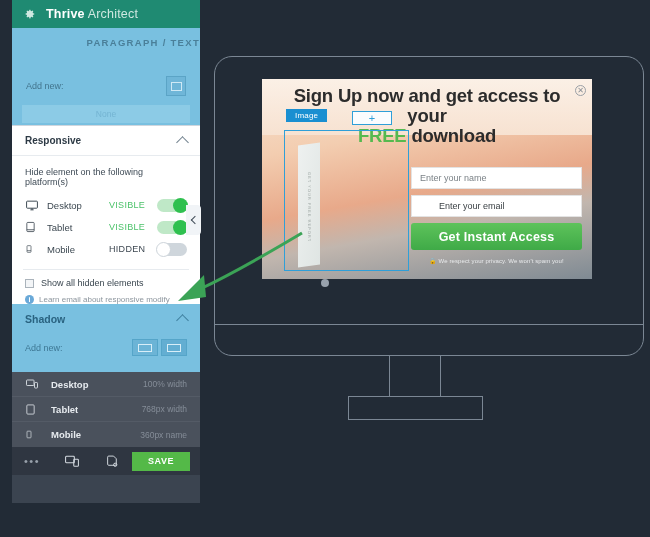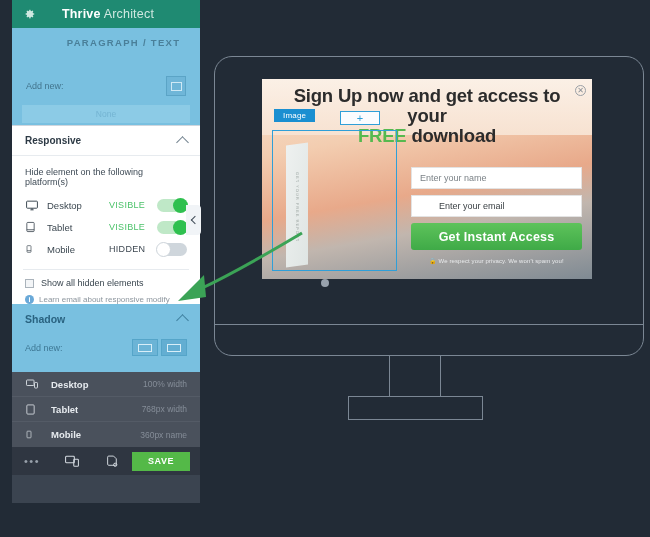--- a/index.html
+++ b/index.html
@@ -15,27 +15,27 @@
   #sidebar {
     position: absolute; left: 12px; top: 0; width: 188px; height: 503px;
     background: #3b4450;
   }
   .tb-header {
     height: 28px; background: #1f8a72; display: flex; align-items: center;
     position: relative;
   }
   .gear-wrap { width: 34px; display: flex; align-items: center; justify-content: center; }
   .gear-ico { width: 14px; height: 14px; }
-  .tb-title { flex: 1; text-align: center; font-size: 12.5px; color: #eaf5f2; letter-spacing: .2px; padding-right: 30px; }
+  .tb-title { flex: 1; font-size: 12.5px; color: #eaf5f2; letter-spacing: .2px; padding-right: 30px; }
   .tb-title .b { font-weight: bold; color: #ffffff; }
   .tb-title .l { font-weight: normal; color: #cfe8e1; }
 
   .blue-block { background: #79c0e0; position: relative; }
   #blk-paragraph { height: 97px; padding-top: 9px; }
-  .blk-label { text-align: center; font-size: 9.5px; color: #4a7f99; letter-spacing: 1.3px; font-weight: bold; padding-left: 35px; }
+  .blk-label { text-align: right; font-size: 9.5px; color: #4a7f99; letter-spacing: 1.3px; font-weight: bold; padding-left: 35px; }
   .addnew-row { display: flex; align-items: center; justify-content: space-between; padding: 0 14px; margin-top: 28px; }
   .addnew-txt { font-size: 9px; color: #42748d; }
   .mini-btn {
     width: 20px; height: 20px; border: 1px solid #5ba4c6; background: #6fb6d8;
     display: flex; align-items: center; justify-content: center;
   }
   .mini-btn i { display:block; width: 11px; height: 9px; border: 1.5px solid #cfe9f5; }
   .none-bar { margin: 9px 10px 0; height: 18px; background: #8ccbe6; display:flex; align-items:center; justify-content:center; }
   .none-bar span { font-size: 8.5px; color: #74b4d2; }
 
@@ -127,21 +127,21 @@
            overflow: hidden; }
   #popup-head { position: absolute; left:0; top:0; right:0; height: 56px;
                 background: linear-gradient(180deg, #fbf0e6 0%, #f7e2d1 100%); }
   .pop-h1 { position: absolute; left: 10px; right: 10px; top: 7px; text-align: center;
             font-size: 18.5px; font-weight: bold; color: #2c2c2c; line-height: 20px; letter-spacing: -.2px; }
   .pop-h1 .free { color: #56b94f; }
   #close-x { position: absolute; right: 6px; top: 6px; width: 11px; height: 11px; border-radius: 50%;
              border: 1px solid #9aa0a6; color: #8a9097; font-size: 8px; line-height: 10px; text-align: center; }
 
   
-  #book-wrap { position: absolute; left: 10px; top: 39px; width: 125px; height: 153px; padding-left: 41px; }
+  #book-wrap { position: absolute; left: 22px; top: 39px; width: 125px; height: 153px; padding-left: 41px; }
   #book-sel { position: absolute; left: 0; top: 12px; width: 125px; height: 141px; border: 1.5px solid #2f9fd8; }
   #img-badge { position: absolute; left: 2px; top: -9px; background: #1a8fd1; color: #fff;
                font-size: 8px; padding: 2px 9px; letter-spacing: .2px; }
   #plus-btn { position: absolute; left: 68px; top: -7px; width: 40px; height: 14px; background: #fafcfe;
               border: 1px solid #2f9fd8; color: #2f9fd8; font-size: 11px; line-height: 12px; text-align: center; }
   #book-spine { position: absolute; left: 14px; top: 26px; width: 22px; height: 122px;
                 background: linear-gradient(100deg, #eef1f0, #dfe5e3); transform: skewY(-8deg); }
   .spine-txt { position: absolute; left: 9px; top: 28px; font-size: 4px; color: #9aa3a0;
                writing-mode: vertical-rl; letter-spacing: 1px; }
   #book-face { position: absolute; left: 34px; top: 18px; width: 78px; height: 136px;

